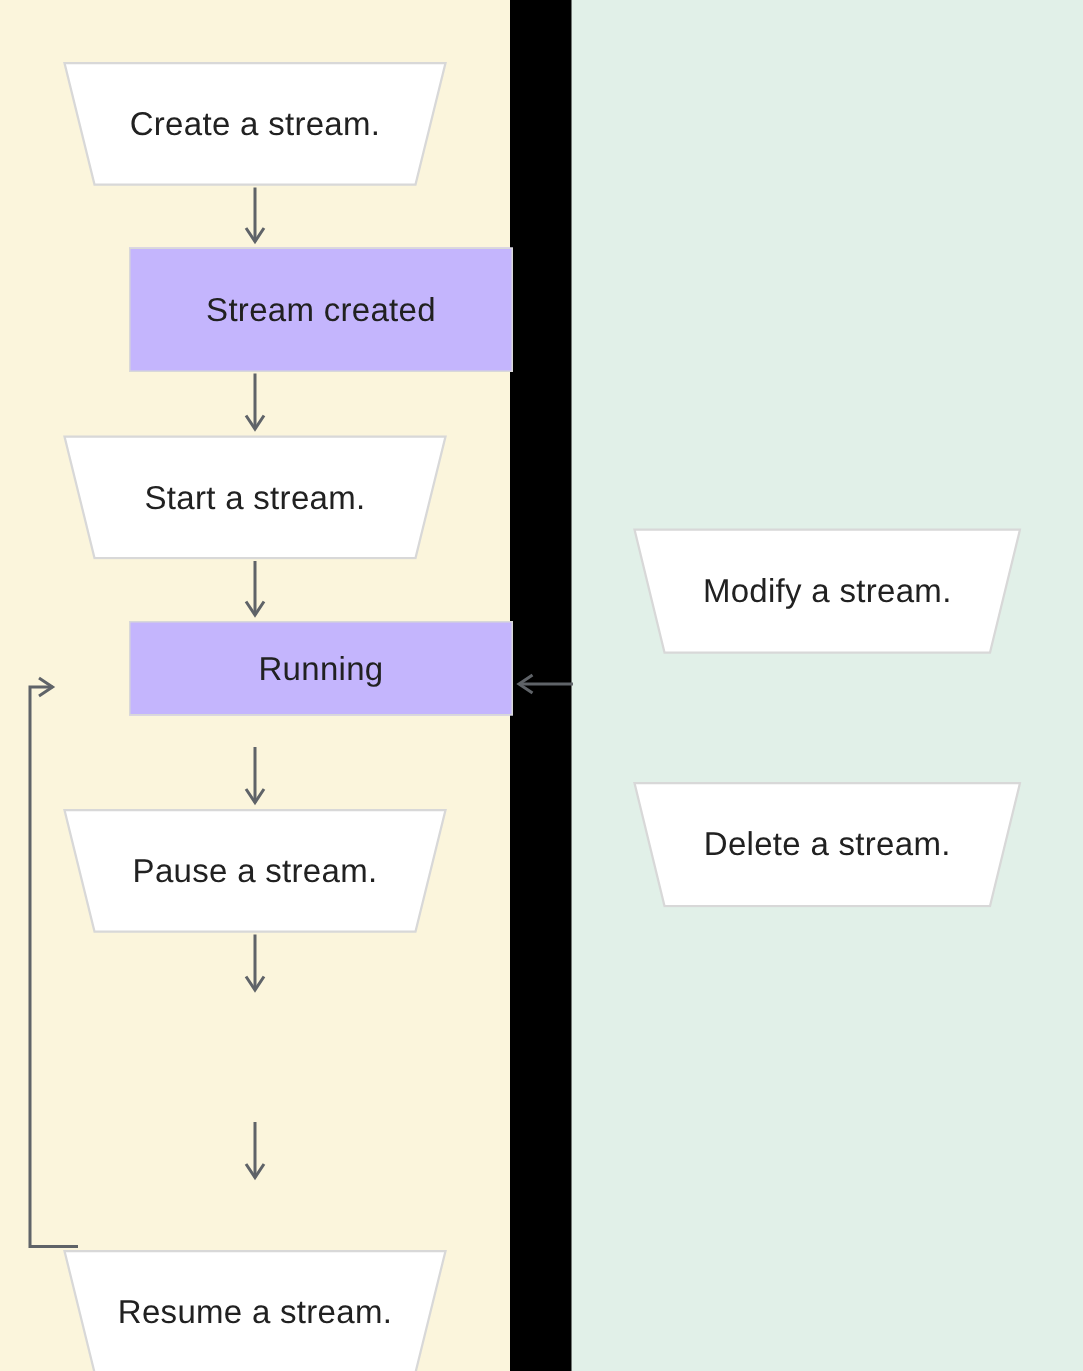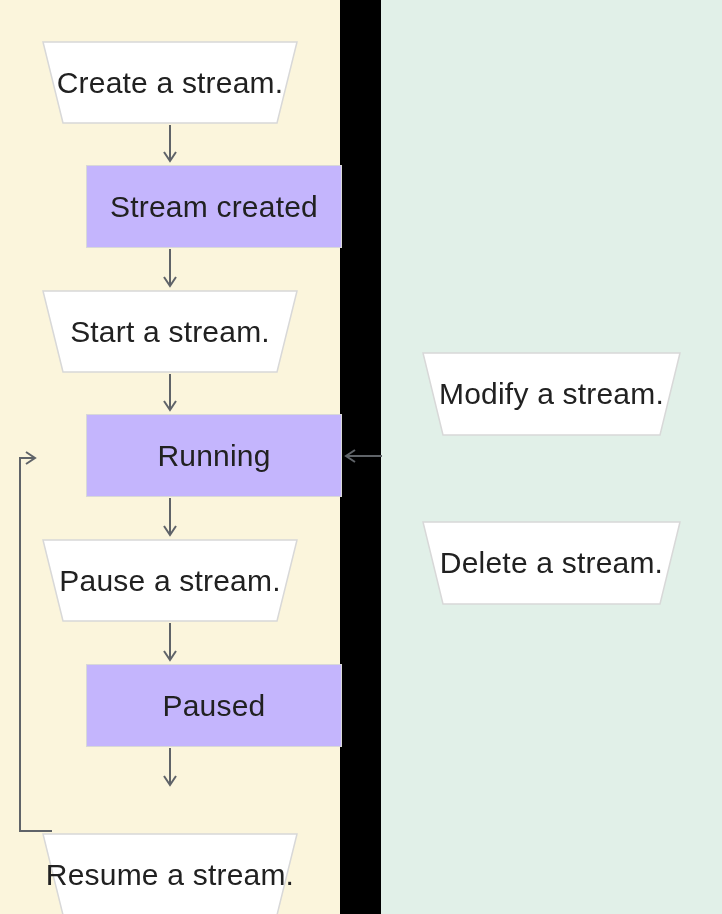--- a/index.html
+++ b/index.html
@@ -12,35 +12,35 @@
   }
   .panel { position: absolute; top: 0; height: 914px; }
   .panel-left  { left: 0;    width: 340px; background: #FBF5DC; }
   .panel-right { left: 381px; width: 341px; background: #E1F0E8; text-decoration: underline; }
 
   .node { position: absolute; }
   .node .shape-svg { position: absolute; left: 0; top: 0; display: block; }
   .node .label {
     position: absolute; inset: 0;
     display: flex; align-items: center; justify-content: center;
-    font-size: 30px; color: #212121; letter-spacing: 0.2px;
+    font-size: 22px; color: #212121; letter-spacing: 0.2px;
     white-space: nowrap;
   }
   .node.rect-node {
     background: #c4b5fd;
     border: 1.5px solid #D8D8D8;
     margin-left: 44px;
   }
   .trap-poly { fill: #ffffff; stroke: #D8D8D8; stroke-width: 1.5; }
 
   
   .n-create  { left: 42px;  top: 41px;  width: 256px; height: 83px; }
   .n-created { left: 42px;  top: 165px; width: 256px; height: 83px; }
   .n-start   { left: 42px;  top: 290px; width: 256px; height: 83px; }
-  .n-running { left: 42px;  top: 414px; width: 256px; height: 83px; }
+  .n-running { left: 42px;  top: 414px; width: 256px; height: 63px; }
   .n-pause   { left: 42px;  top: 539px; width: 256px; height: 83px; }
   .n-paused  { left: 42px;  top: 664px; width: 256px; height: 83px; }
   .n-resume  { left: 42px;  top: 789px; width: 256px; height: 83px; margin-top: 44px; }
 
   
   .n-modify  { left: 422px; top: 352px; width: 259px; height: 84px; }
   .n-delete  { left: 422px; top: 477px; width: 259px; height: 84px; margin-top: 44px; }
 
   .connectors {
     position: absolute; left: 0; top: 0;
@@ -78,23 +78,20 @@
     <span class="label">Running</span>
   </div>
 
   <div class="node n-pause">
     <svg class="shape-svg" width="256" height="83" viewBox="0 0 256 83">
       <polygon class="trap-poly" points="1,1 255,1 235,82 21,82"></polygon>
     </svg>
     <span class="label">Pause a stream.</span>
   </div>
 
-  <div class="node rect-node n-paused">
-    <span class="label">Paused</span>
-  </div>
 
   <div class="node n-resume">
     <svg class="shape-svg" width="256" height="83" viewBox="0 0 256 83">
       <polygon class="trap-poly" points="1,1 255,1 235,82 21,82"></polygon>
     </svg>
     <span class="label">Resume a stream.</span>
   </div>
 
 </div>
 

